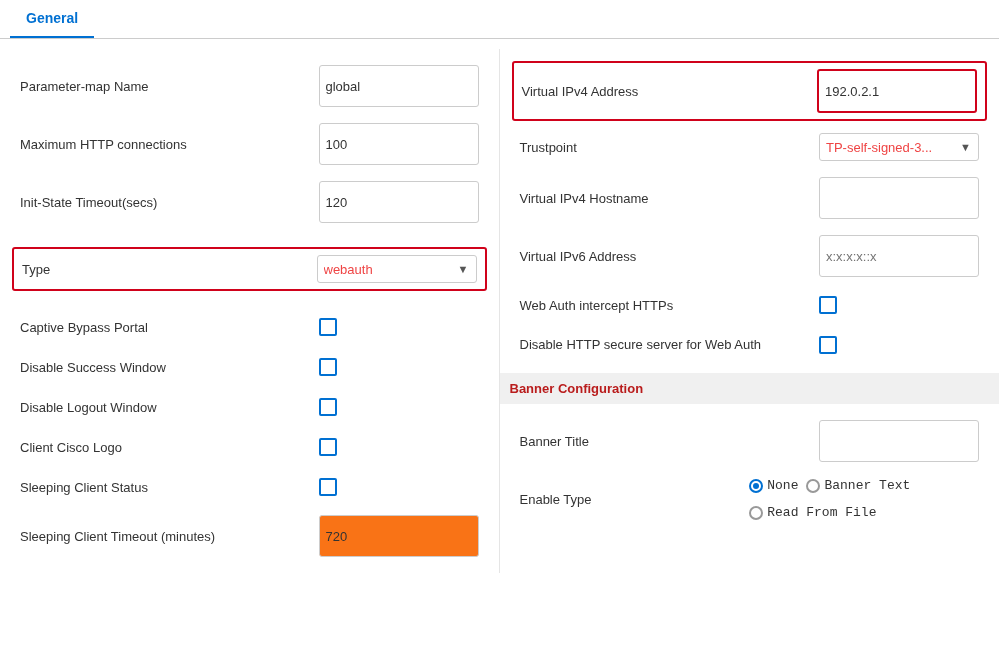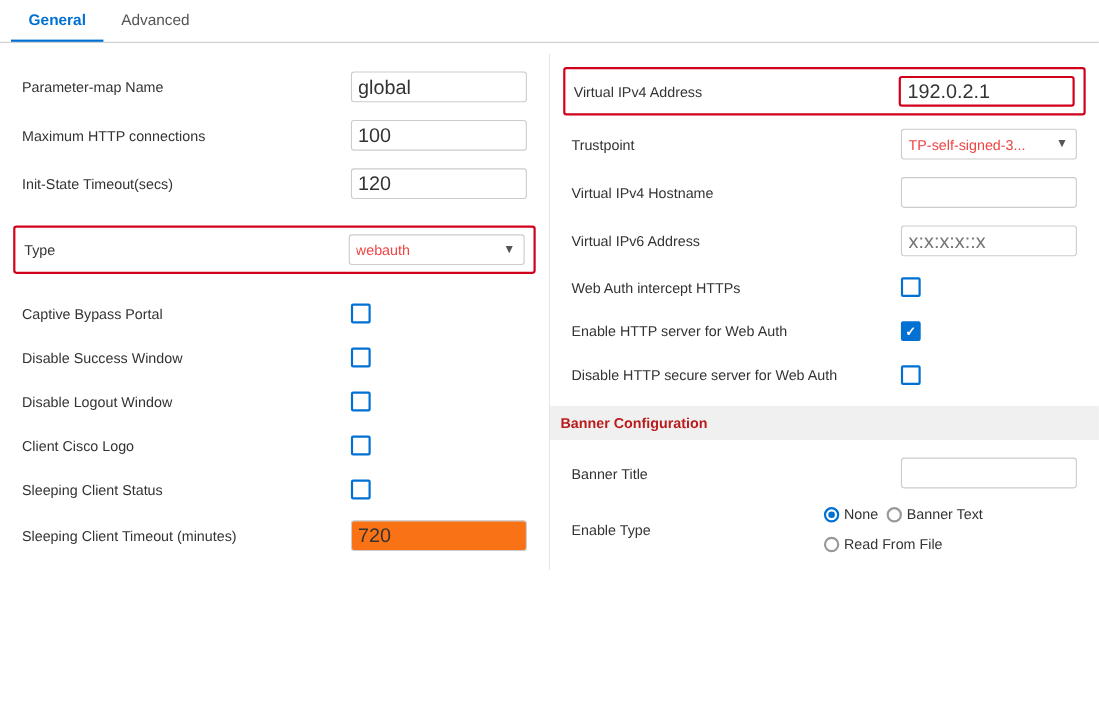--- a/index.html
+++ b/index.html
@@ -61,22 +61,22 @@
 
     .form-control {
       width: 160px;
     }
 
     input[type="text"] {
       width: 160px;
       height: 28px;
       border: 1px solid #ccc;
       border-radius: 3px;
-      padding: 6px 6px;
-      font-size: 18px;
+      padding: 20px 6px;
+      font-size: 13px;
       color: #333;
     }
 
     .select-wrapper {
       position: relative;
       width: 160px;
     }
 
     select {
       width: 160px;
@@ -145,20 +145,21 @@
       font-weight: bold;
       color: #b91c1c;
       margin: 8px -20px;
     }
 
     .radio-option {
       display: flex;
       align-items: center;
       gap: 4px;
       cursor: pointer;
+      font-family: Liberation Mono, monospace;
     }
 
     .radio-circle {
       width: 14px;
       height: 14px;
       border-radius: 50%;
       border: 2px solid #0070d2;
       display: flex;
       align-items: center;
       justify-content: center;
@@ -182,21 +183,20 @@
       font-size: 13px;
       line-height: 1.4;
     }
   </style>
 </head>
 <body>
 
 <div>
   <div class="tabs">
     <div class="tab active">General</div>
-    <div class="tab">Advanced</div>
   </div>
 </div>
 
 <div class="content">
 
   <div class="left-panel">
 
     <div class="form-row">
       <span class="form-label">Parameter-map Name</span>
       <div class="form-control">
@@ -311,26 +311,20 @@
       </div>
     </div>
 
     <div class="form-row">
       <span class="form-label">Web Auth intercept HTTPs</span>
       <div class="checkbox-wrapper">
         <div class="custom-checkbox"></div>
       </div>
     </div>
 
-    <div class="form-row">
-      <span class="multi-line-label">Enable HTTP server for Web Auth</span>
-      <div class="checkbox-wrapper">
-        <div class="custom-checkbox checked"></div>
-      </div>
-    </div>
 
     <div class="form-row">
       <span class="multi-line-label">Disable HTTP secure server for Web Auth</span>
       <div class="checkbox-wrapper">
         <div class="custom-checkbox"></div>
       </div>
     </div>
 
     <div class="section-header">Banner Configuration</div>
 

